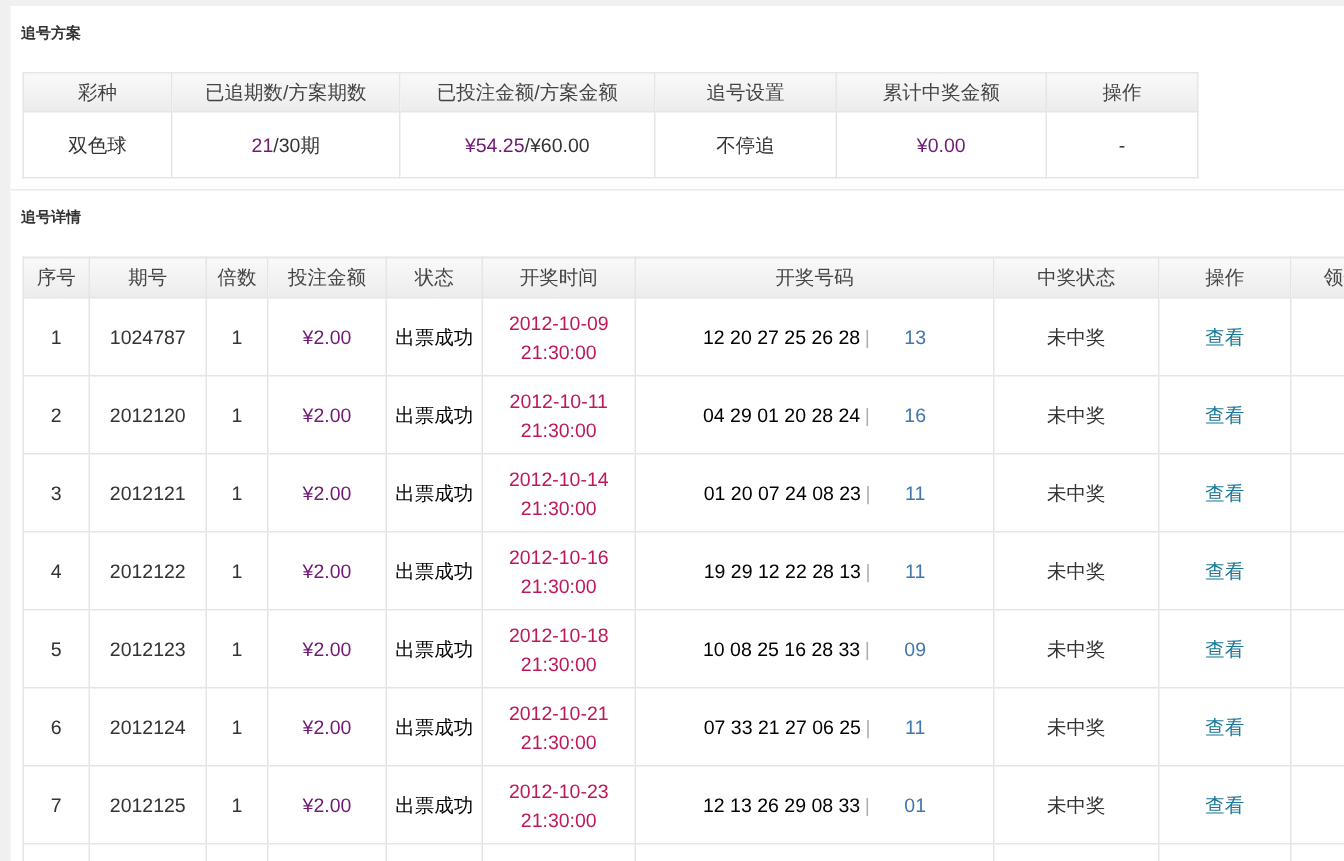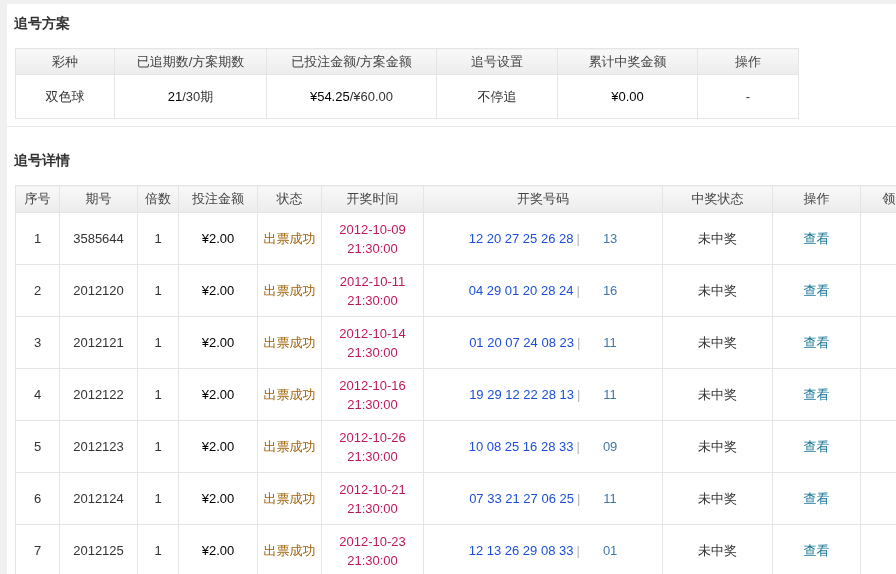--- a/index.html
+++ b/index.html
@@ -11,26 +11,26 @@
     font-family: "Liberation Sans", "DejaVu Sans", sans-serif;
     position: relative;
   }
   .panel {
     position: absolute; left: 7px; top: 4px;
     width: 889px; height: 570px;
     background: #ffffff;
     overflow: hidden;
   }
   .section-title {
-    font-size: 14px; font-weight: bold; color: #333;
+    font-size: 10px; font-weight: bold; color: #333;
     margin: 0; padding: 0;
     height: 18px; line-height: 18px;
   }
   .title-1 { margin: 10px 0 16px 7px; }
-  .title-2 { margin: 24px 0 16px 7px; }
+  .title-2 { margin: 10px 0 16px 7px; }
 
   table {
     border-collapse: collapse;
     table-layout: fixed;
     margin-left: 8px;
     padding-left: 20px;
   }
   th, td {
     border: 1px solid #e5e5e5;
     text-align: center;
@@ -53,24 +53,24 @@
   .t2 { width: 915px; }
   .t2 th { height: 27px; }
   .t2 td { height: 52px; }
 
   .divider {
     border-top: 1px solid #eaeaea;
     margin-top: 7px;
     width: 889px;
   }
 
-  .red  { color: #000000; }
-  .gray { color: #a16207; }
+  .red  { color: #701a75; }
+  .gray { color: #000000; }
   .date-cell { color: #be185d; line-height: 19px; }
-  .red-balls { color: #1d4ed8; }
+  .red-balls { color: #000000; }
   .blue-ball { color: #4077ad; margin-left: 20px; }
   .sep { color: #b0b0b0; margin: 0 3px; }
   .view-link {
     color: #1a7896;
     text-decoration: none;
     cursor: pointer;
     margin-top: 20px;
   }
 </style>
 </head>
@@ -138,21 +138,21 @@
         <th>开奖时间</th>
         <th>开奖号码</th>
         <th>中奖状态</th>
         <th>操作</th>
         <th>领奖</th>
       </tr>
     </thead>
     <tbody>
         <tr>
     <td>1</td>
-    <td>3585644</td>
+    <td>1024787</td>
     <td>1</td>
     <td class="red">¥2.00</td>
     <td class="gray">出票成功</td>
     <td class="date-cell">
       <div>2012-10-09</div>
       <div>21:30:00</div>
     </td>
     <td><span class="red-balls">12 20 27 25 26 28</span><span class="sep">|</span><span class="blue-ball">13</span></td>
     <td>未中奖</td>
     <td><a class="view-link">查看</a></td>
@@ -203,21 +203,21 @@
     <td><a class="view-link">查看</a></td>
     <td></td>
   </tr>
         <tr>
     <td>5</td>
     <td>2012123</td>
     <td>1</td>
     <td class="red">¥2.00</td>
     <td class="gray">出票成功</td>
     <td class="date-cell">
-      <div>2012-10-26</div>
+      <div>2012-10-18</div>
       <div>21:30:00</div>
     </td>
     <td><span class="red-balls">10 08 25 16 28 33</span><span class="sep">|</span><span class="blue-ball">09</span></td>
     <td>未中奖</td>
     <td><a class="view-link">查看</a></td>
     <td></td>
   </tr>
         <tr>
     <td>6</td>
     <td>2012124</td>

